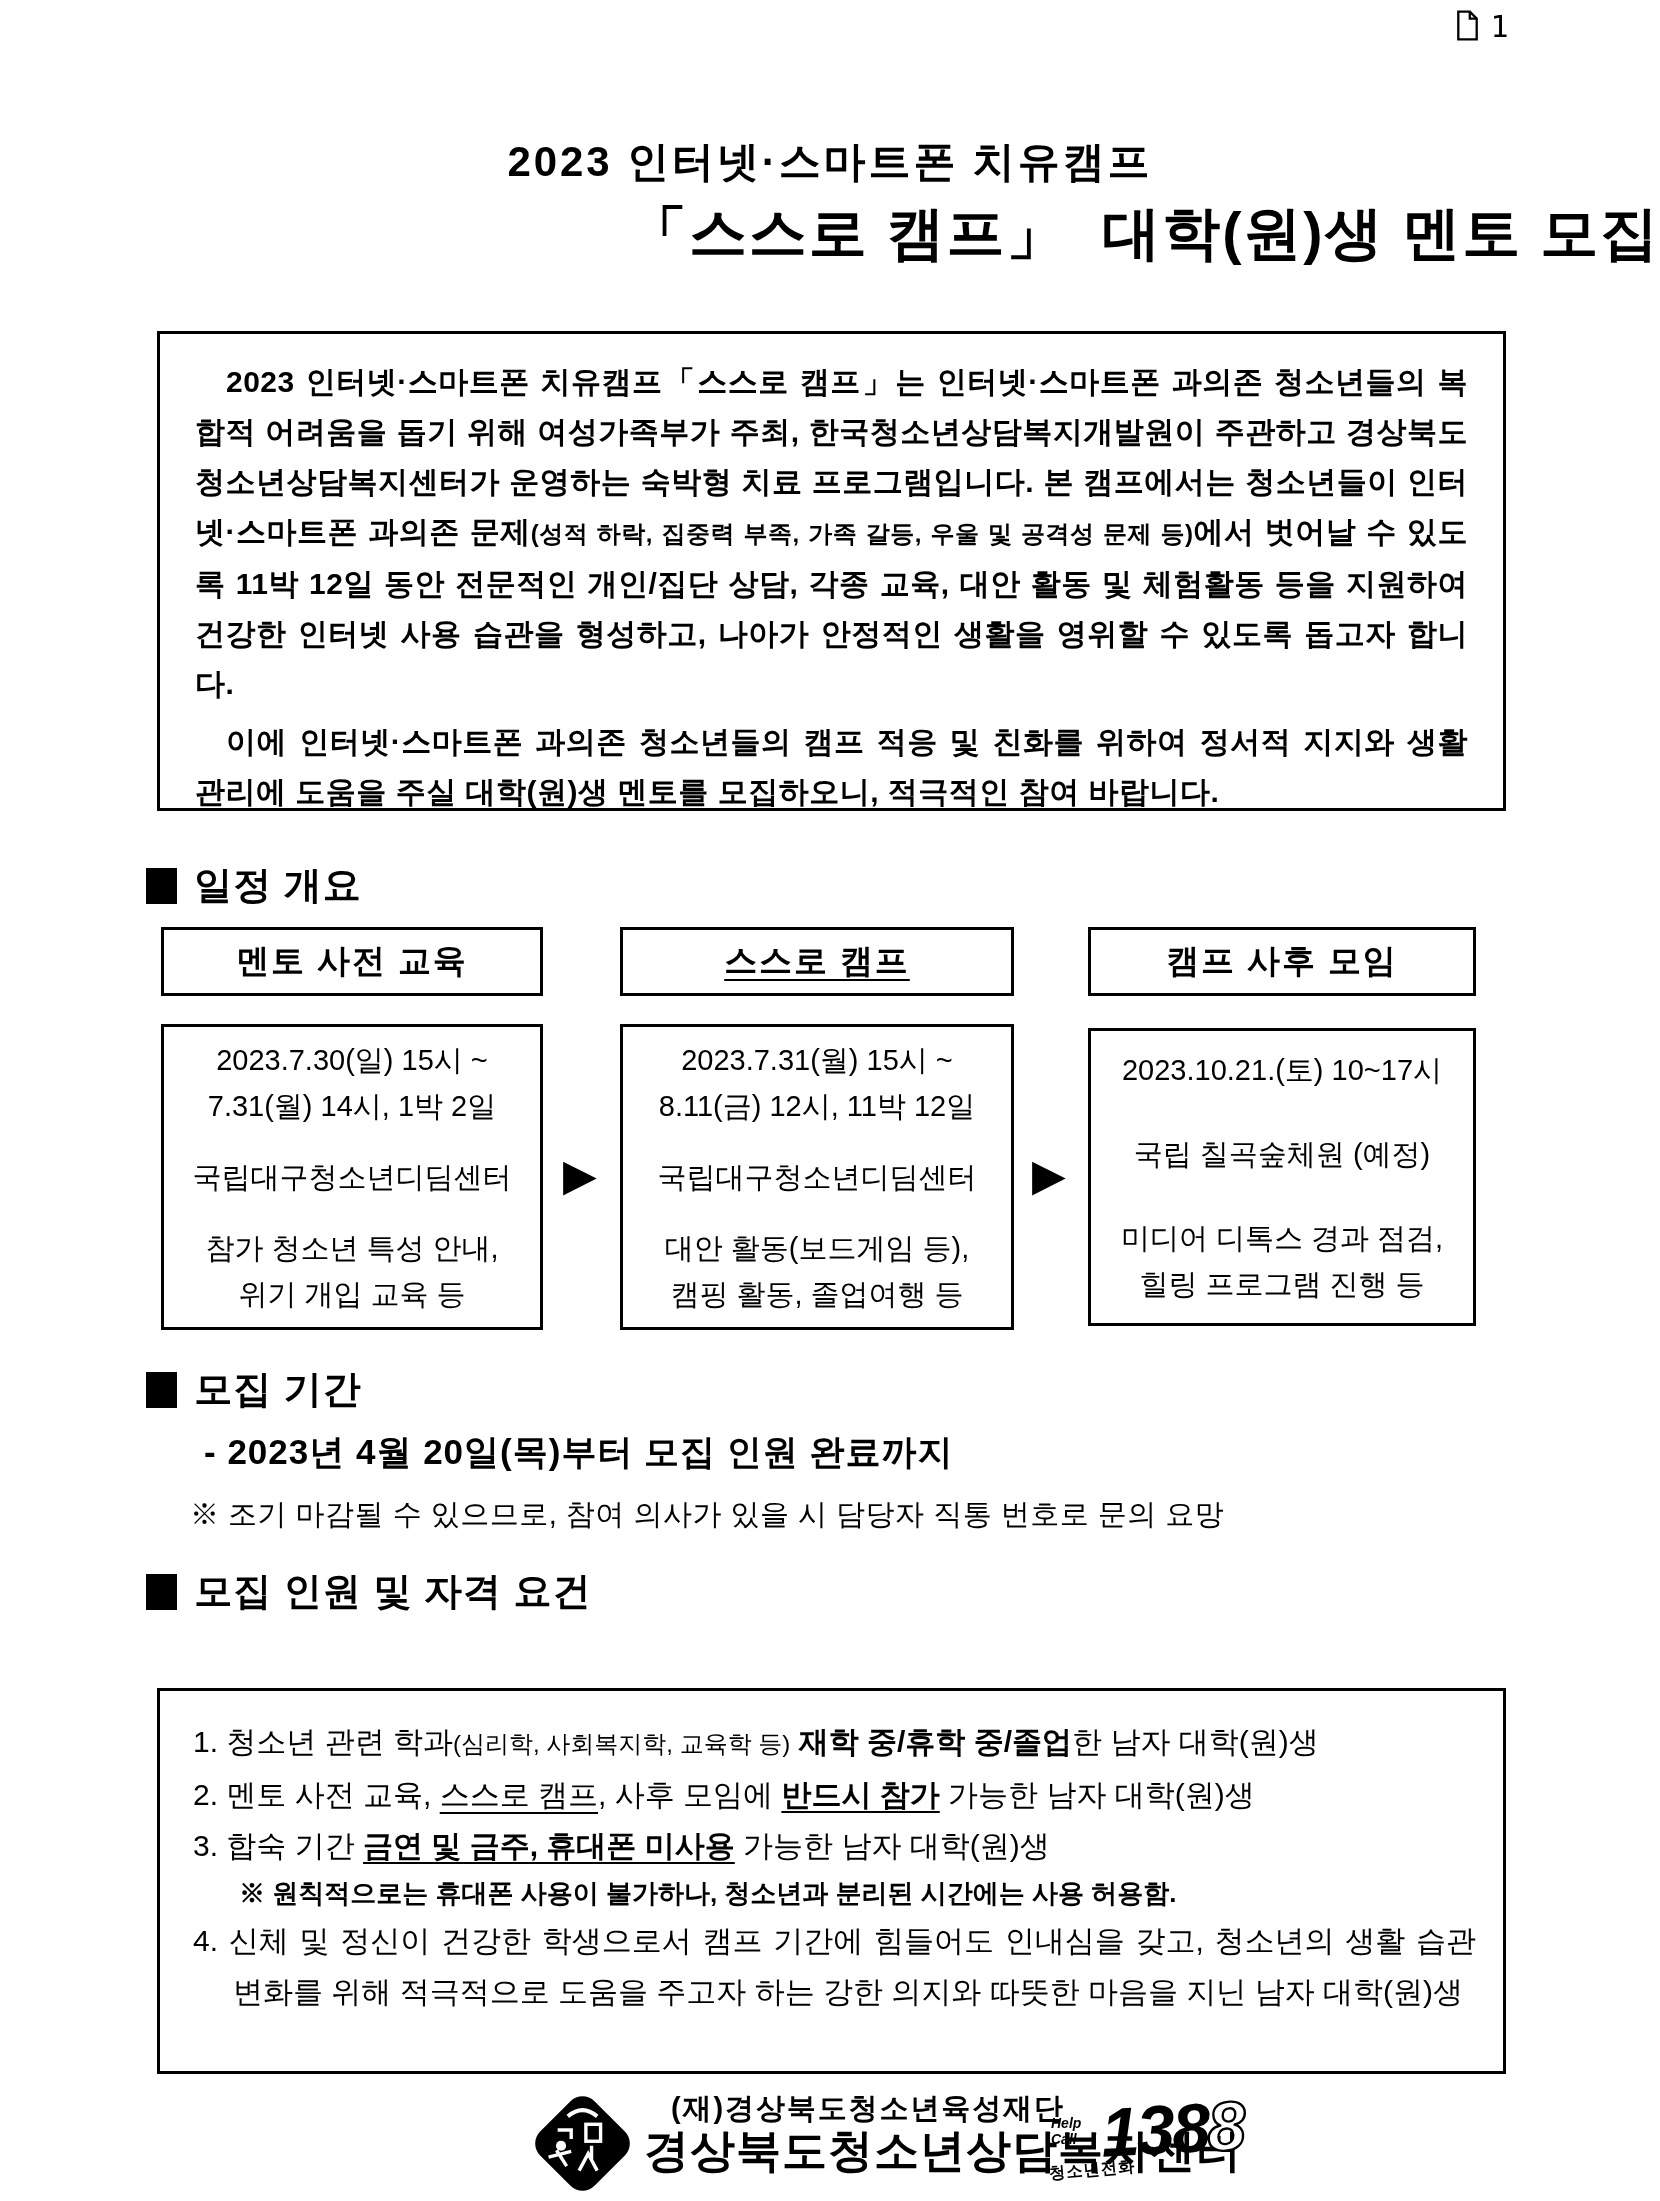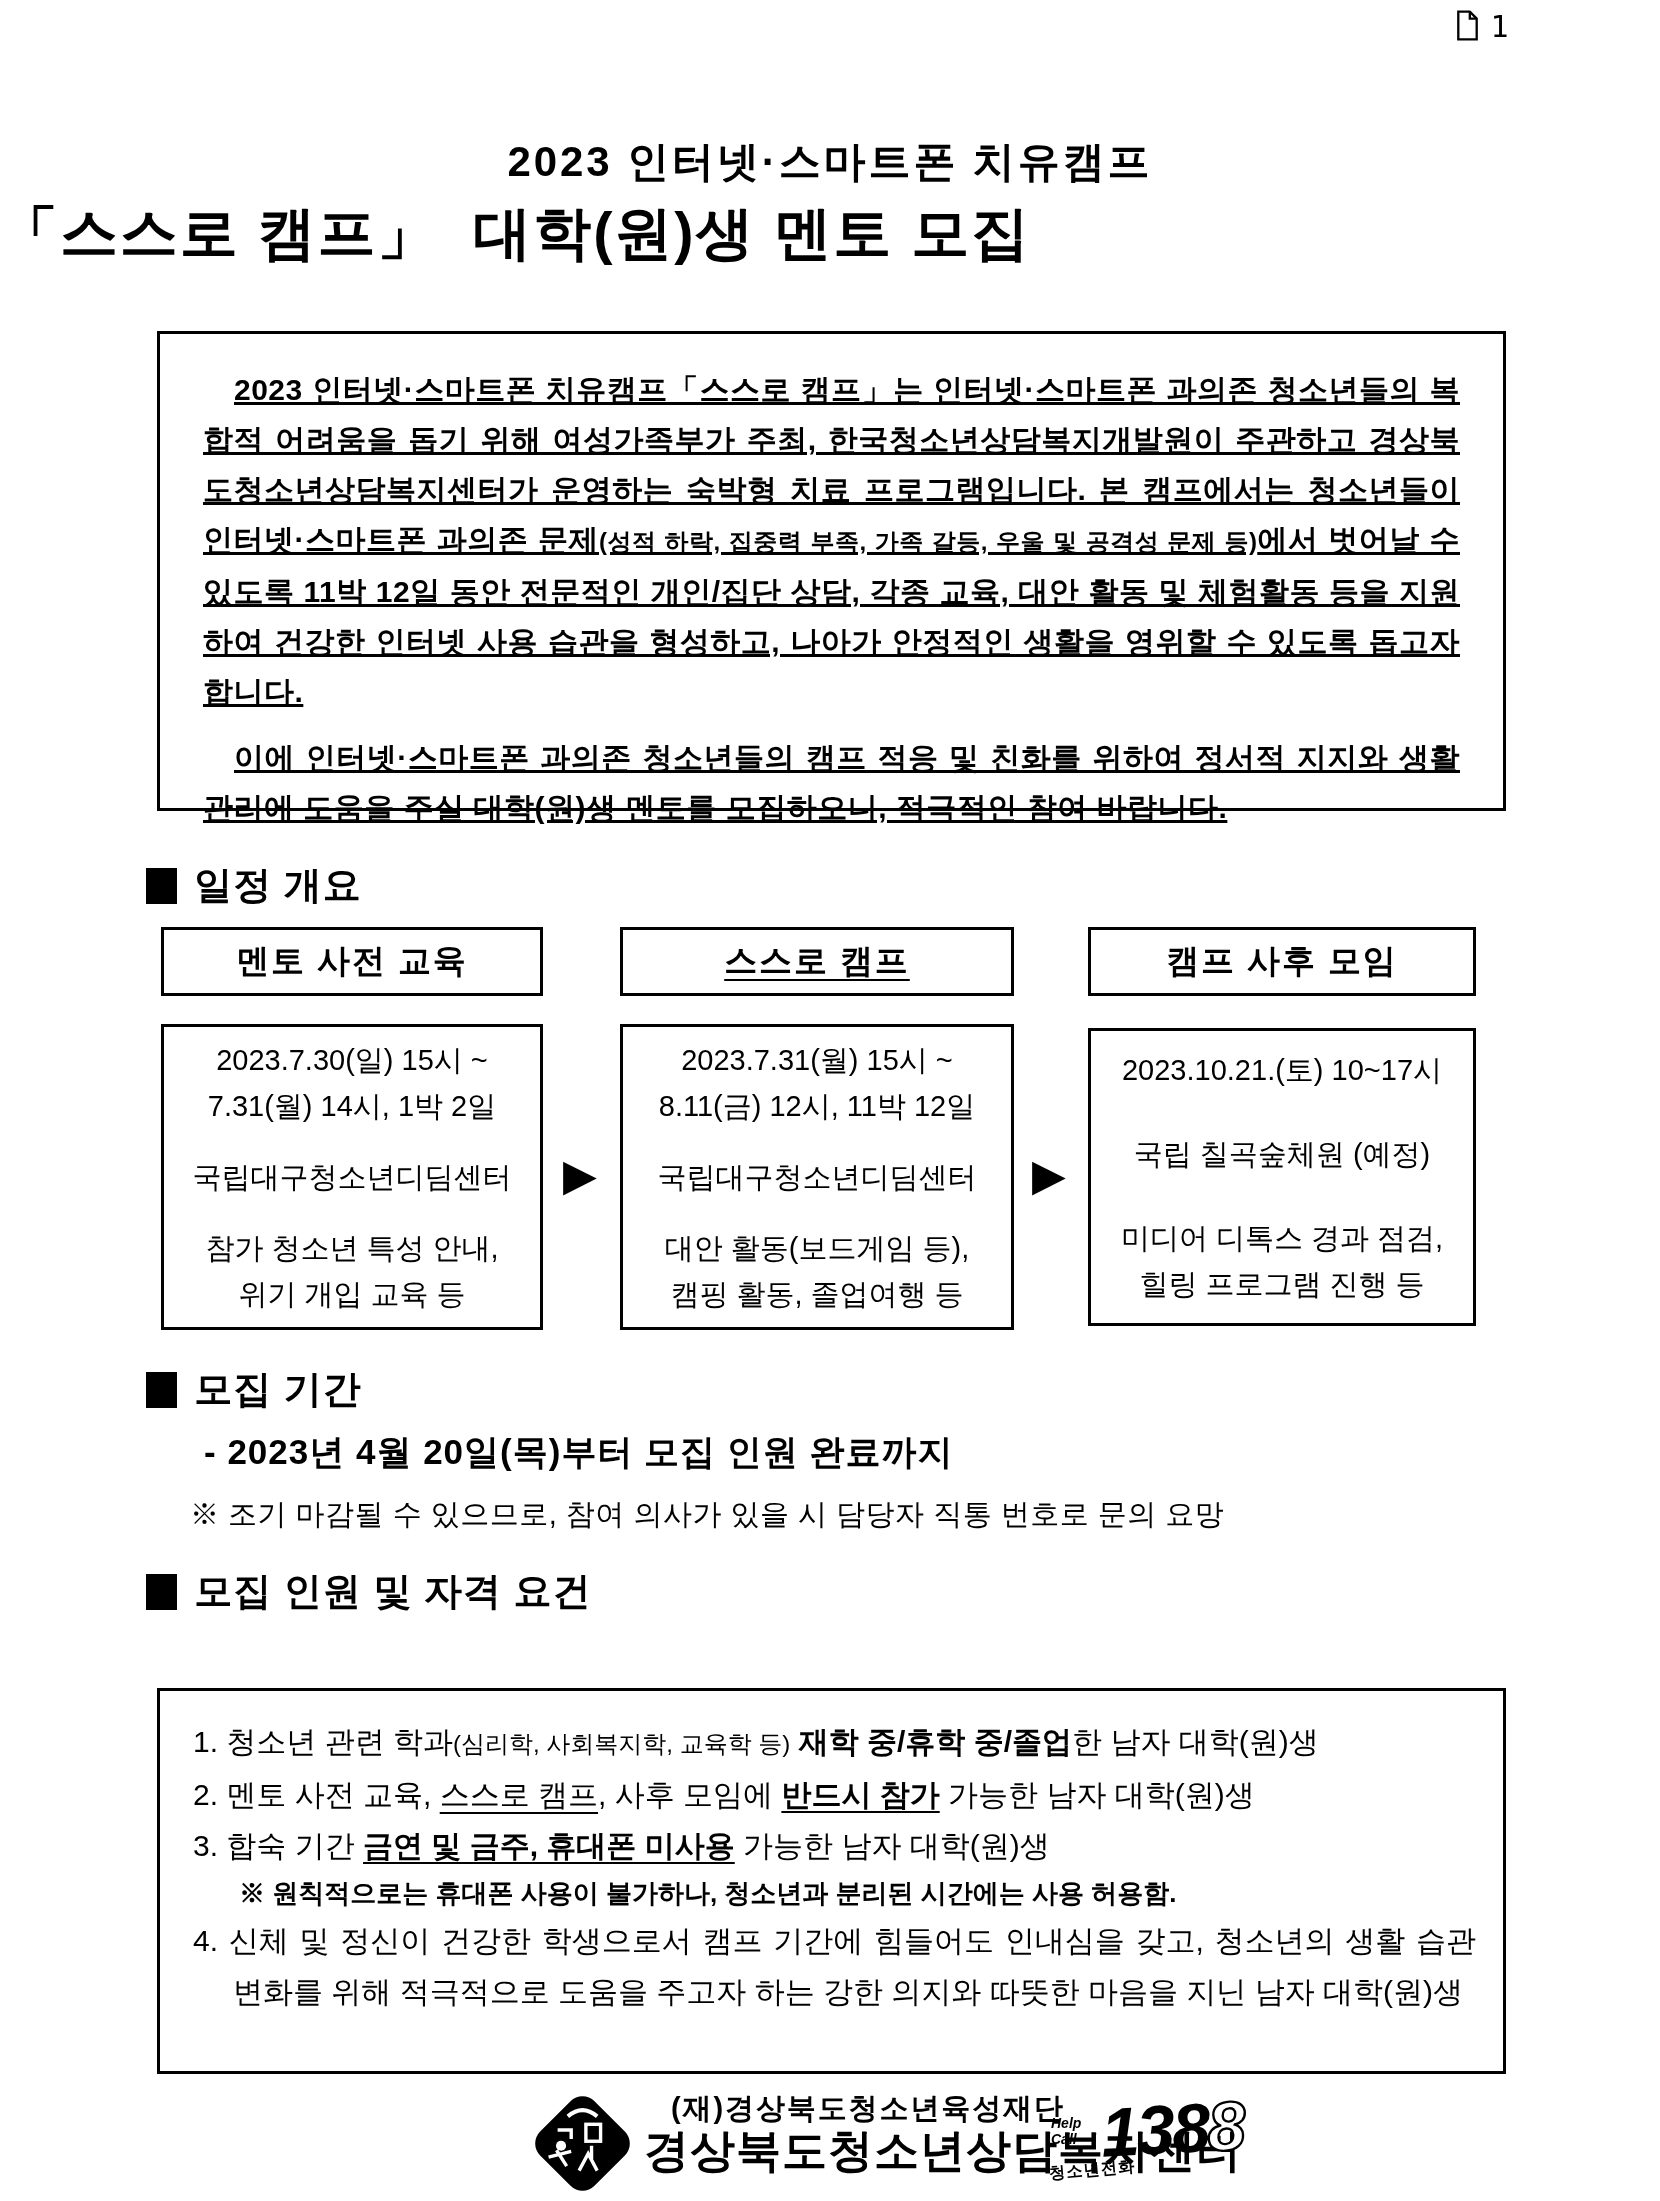--- a/index.html
+++ b/index.html
@@ -8,28 +8,28 @@
     font-family:"Liberation Sans", sans-serif; color:#000; overflow:hidden;
   }
 
   
   .page-indicator { position:absolute; top:9.6px; left:1456px; display:flex; align-items:flex-start; gap:11.5px; }
   .page-indicator .num { font-size:30px; line-height:33px; font-family:"DejaVu Sans Mono", monospace; }
 
   
   .title1 { position:absolute; top:134px; left:0; width:100%; text-align:center;
             font-size:42px; font-weight:800; letter-spacing:2.9px; }
-  .title2 { position:absolute; top:195px; left:0; width:100%; text-align:left;
+  .title2 { position:absolute; top:195px; left:0; width:100%; text-align:right;
             font-size:58px; font-weight:800; letter-spacing:1.9px; white-space:pre; }
 
   
   .intro-box { position:absolute; left:157px; top:331px; width:1349px; height:480px;
                border:3.8px solid #000; box-sizing:border-box; padding:15.4px 27px 0 27px; }
-  .intro-box p { margin:16px; font-size:30px; line-height:50px; font-weight:700;
-                 text-align:justify; text-indent:31px; letter-spacing:0.5px;text-decoration:underline; }
+  .intro-box p { margin:8px; font-size:30px; line-height:50px; font-weight:700;
+                 text-align:justify; text-indent:31px; letter-spacing:0.5px; }
   .intro-box .small-inline { font-size:24px; }
 
   
   .sec-h { position:absolute; left:146px; display:flex; align-items:center; gap:17.3px;
            font-size:38px; font-weight:800; letter-spacing:1px;justify-content:flex-end; }
   .sec-h .sq { width:31px; height:36px; background:#000; flex:0 0 auto; }
 
   
   .sch-h { position:absolute; height:69px; border:3.8px solid #000; box-sizing:border-box;
            display:flex; align-items:center; justify-content:center;

